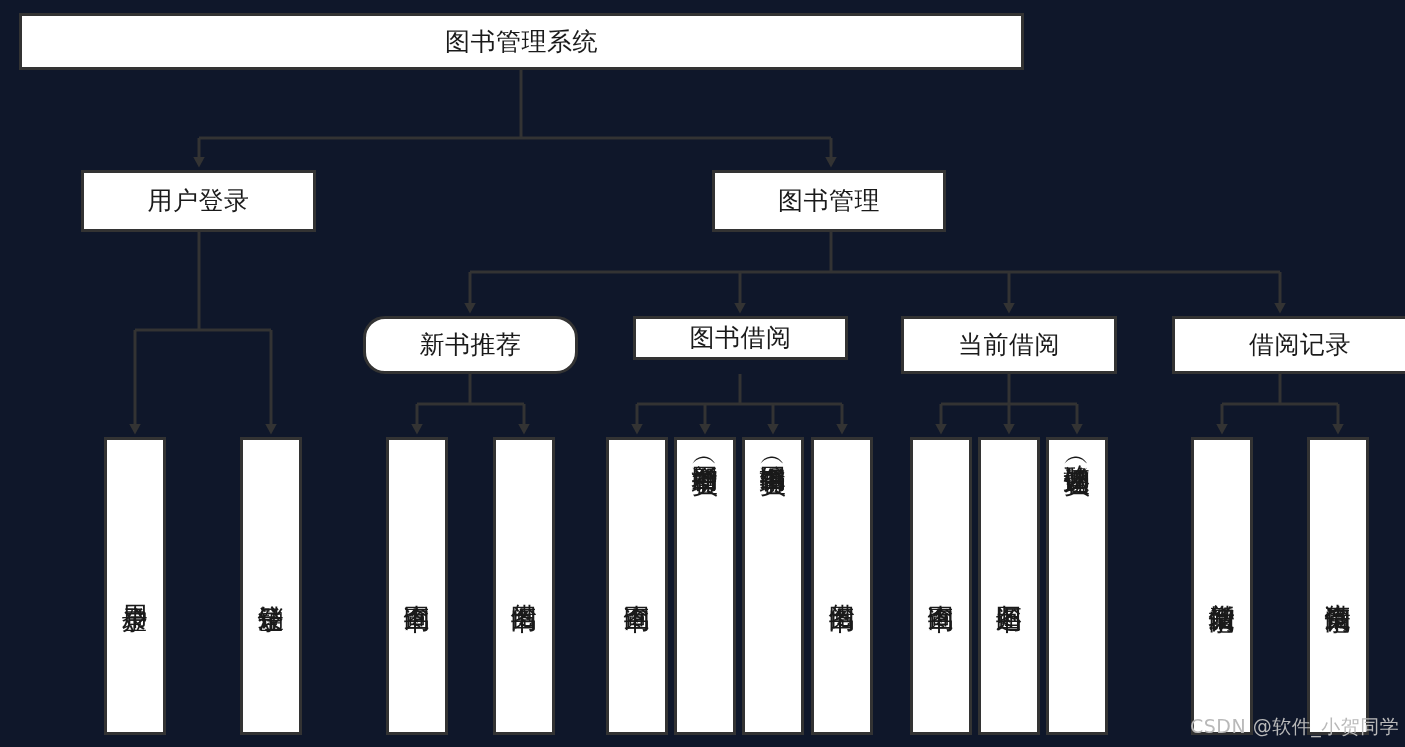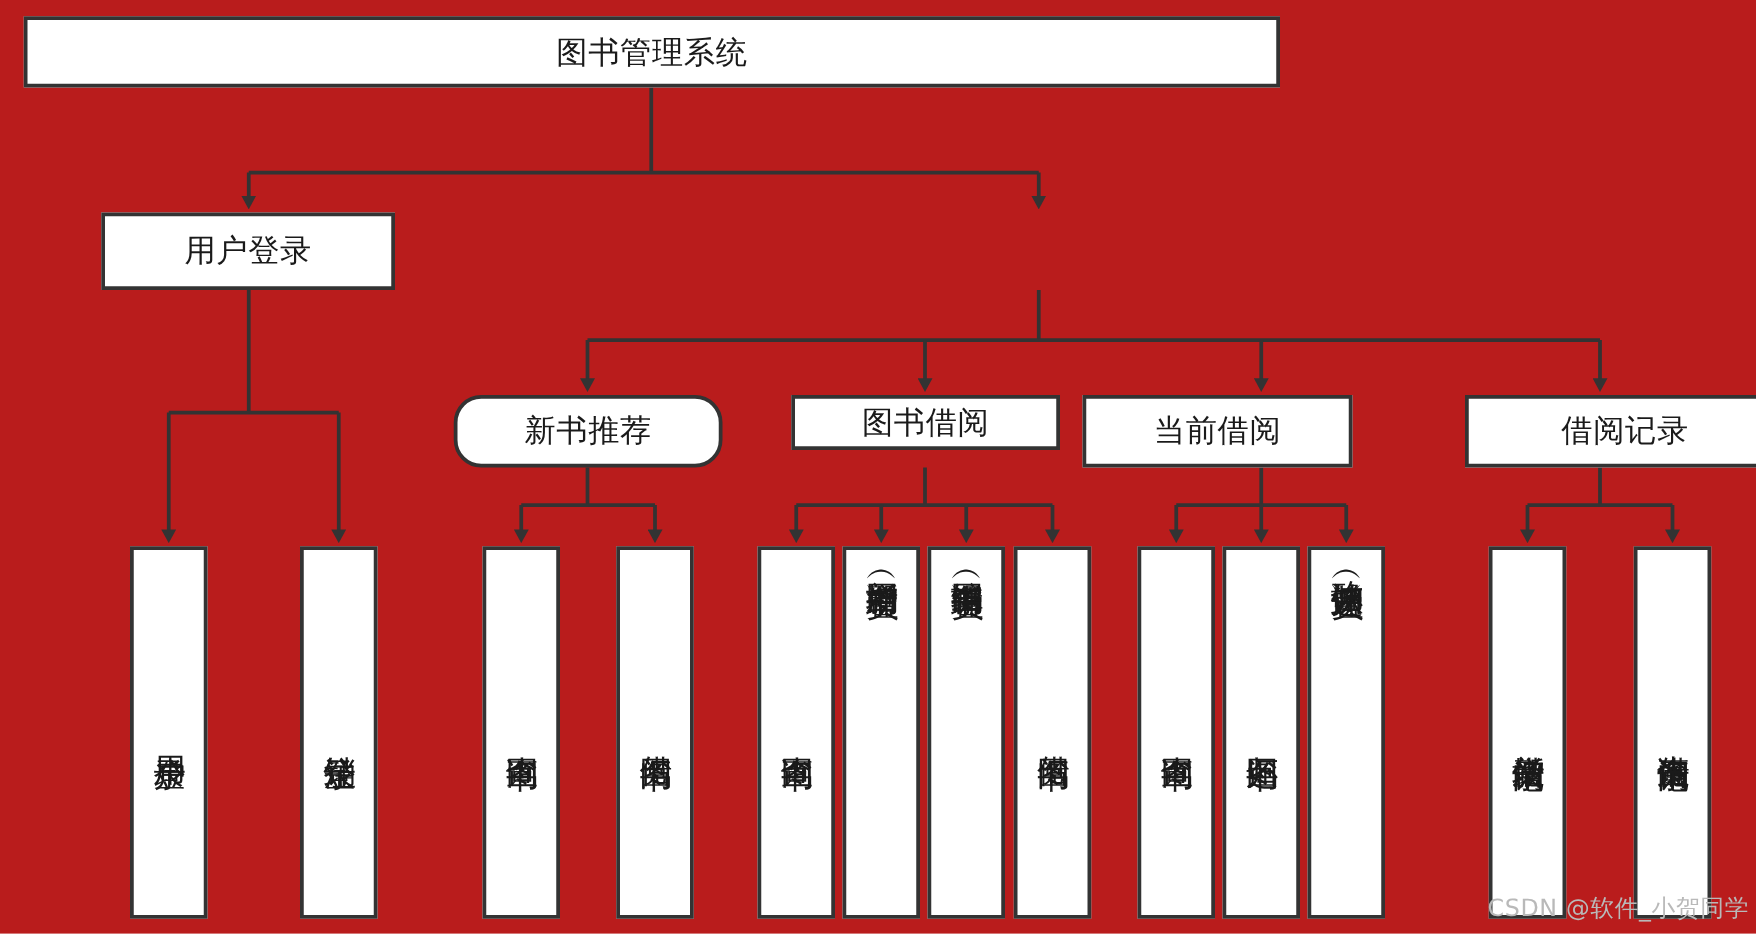--- a/index.html
+++ b/index.html
@@ -8,21 +8,21 @@
     padding: 0;
     background: #ffffff;
   }
   body {
     font-family: "DejaVu Sans", "Liberation Sans", sans-serif;
   }
   #diagram {
     position: relative;
     width: 1405px;
     height: 747px;
-    background: #b91c1c;
+    background: #0f172a;
     overflow: hidden;
   }
   #edges {
     position: absolute;
     left: 0;
     top: 0;
     width: 1405px;
     height: 747px;
     pointer-events: none;
   }
@@ -129,28 +129,31 @@
     </g>
   </svg>
 
   <div class="node h" style="left:19px; top:13px; width:1005px; height:57px;">
     <span class="lbl">图书管理系统</span>
   </div>
 
   <div class="node h" style="left:81px; top:170px; width:235px; height:62px;">
     <span class="lbl">用户登录</span>
   </div>
+  <div class="node h" style="left:712px; top:170px; width:234px; height:62px;">
+    <span class="lbl">图书管理</span>
+  </div>
 
   <div class="node h" style="left:363px; top:316px; width:215px; height:58px;border-radius:22px;">
     <span class="lbl">新书推荐</span>
   </div>
   <div class="node h" style="left:633px; top:316px; width:215px; height:44px;">
     <span class="lbl">图书借阅</span>
   </div>
-  <div class="node h" style="left:866px; top:316px; width:216px; height:58px;">
+  <div class="node h" style="left:901px; top:316px; width:216px; height:58px;">
     <span class="lbl">当前借阅</span>
   </div>
   <div class="node h" style="left:1172px; top:316px; width:256px; height:58px;">
     <span class="lbl">借阅记录</span>
   </div>
 
   <div class="node v mid" style="left:104px; top:437px; width:62px; height:298px;">
     <span class="lbl">用户登录</span>
   </div>
   <div class="node v mid" style="left:240px; top:437px; width:62px; height:298px;">

